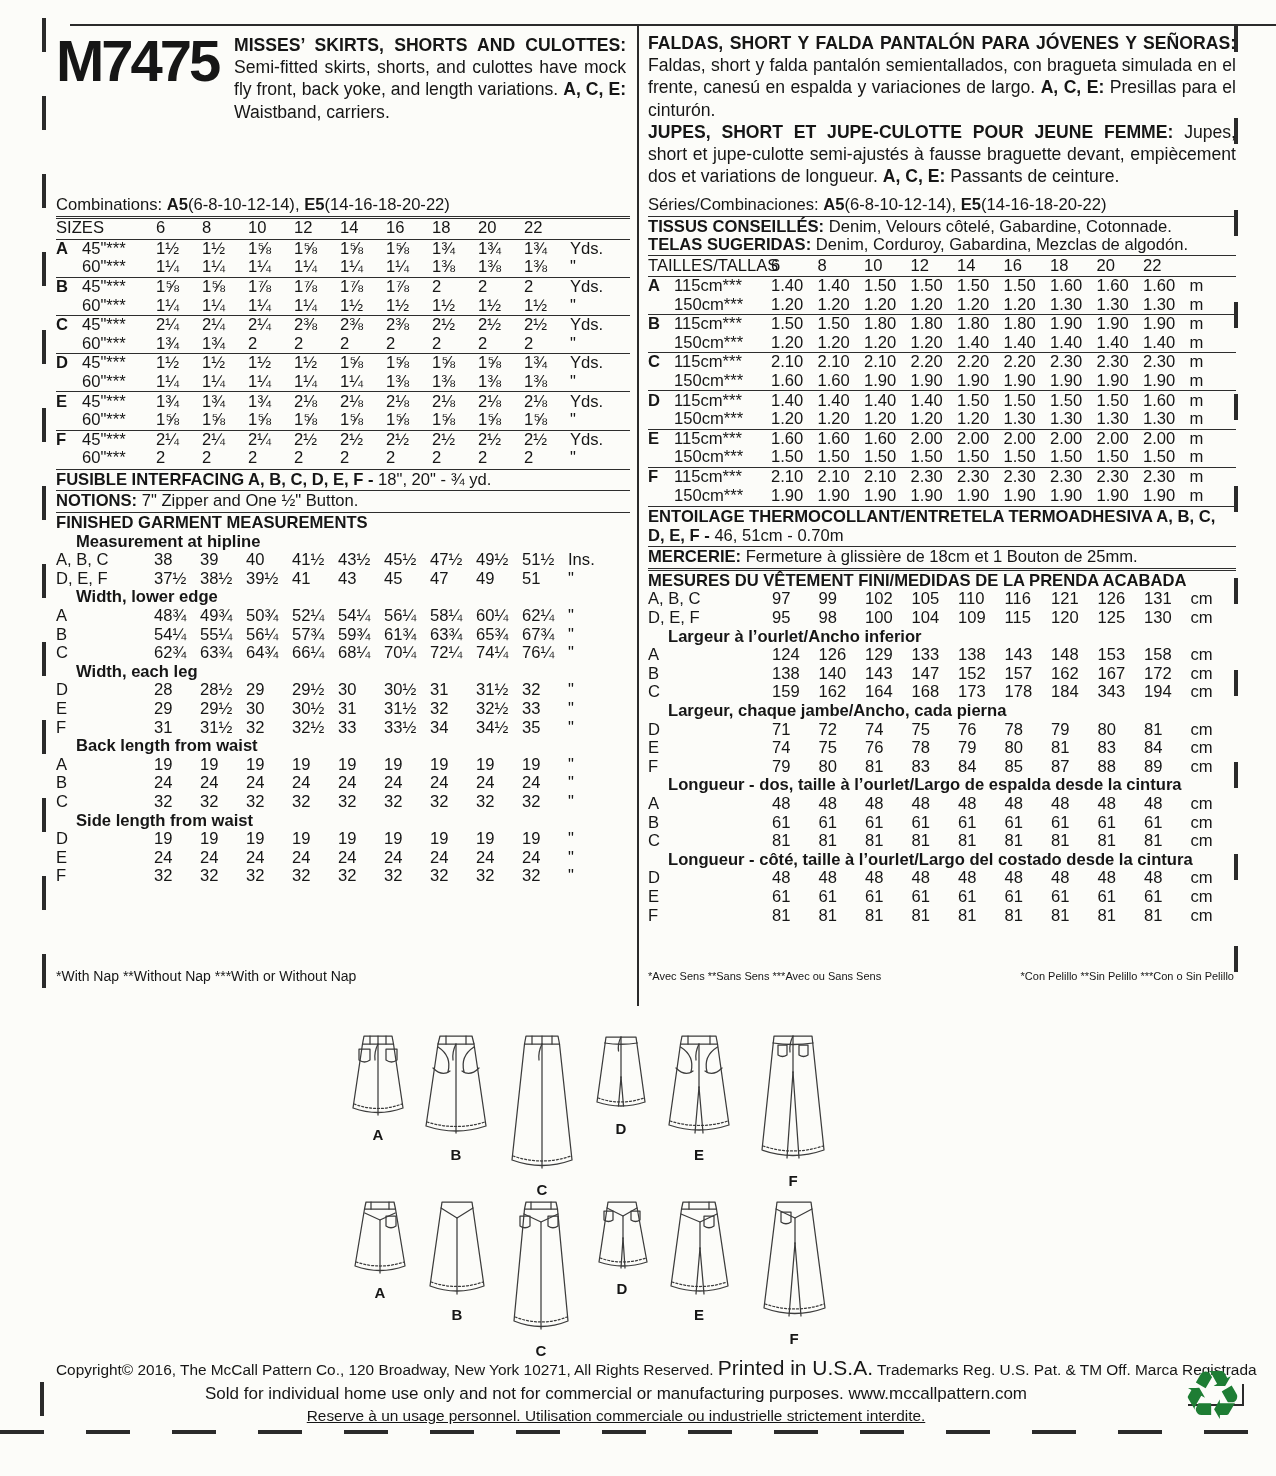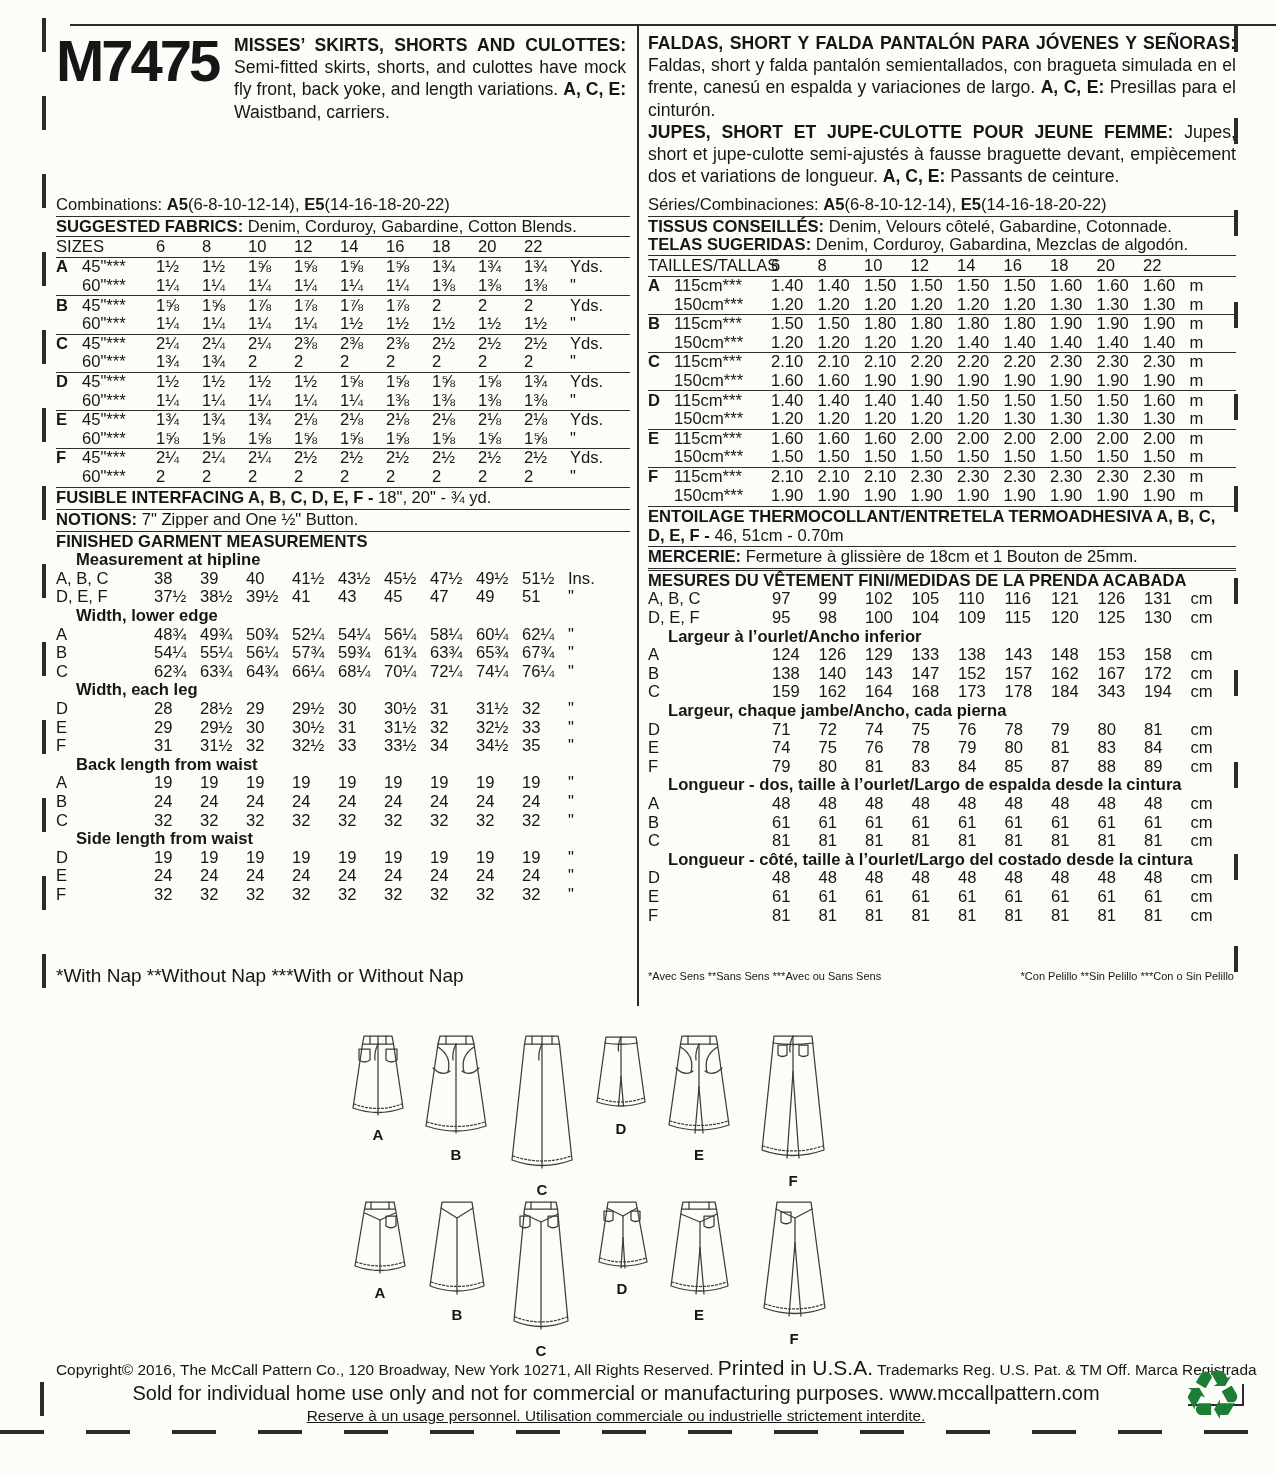--- a/index.html
+++ b/index.html
@@ -41,34 +41,34 @@
   .yl .trow{grid-template-columns:26px 74px repeat(9,46px) 1fr;}
   .yr .trow{grid-template-columns:26px 97px repeat(9,46.5px) 1fr;}
   .ml .trow{grid-template-columns:98px repeat(9,46px) 1fr;}
   .mr .trow{grid-template-columns:124px repeat(9,46.5px) 1fr;}
   .yl .c0,.yr .c0{font-weight:bold;}
   .colhead .c0{grid-column:span 2;font-weight:normal;}
   .yl .colhead,.yr .colhead{border-top:1.7px solid #2e2e2e;border-bottom:1.7px solid #2e2e2e;height:20px;}
   .trow.rule{border-top:1.6px solid #2e2e2e;}
   .sechead .ch{grid-column:1/-1;font-weight:bold;white-space:nowrap;margin-left:20px;}
 
-  .footnote{font-size:19px;line-height:16px;}
+  .footnote{font-size:14px;line-height:16px;}
   .fl{top:968px;left:56px;width:574px;}
   .fr2{top:968px;left:648px;width:586px;display:flex;justify-content:space-between;font-size:11px;}
 
   
   .garment{position:absolute;display:flex;flex-direction:column;align-items:center;}
   .garment svg{display:block;}
   .garment svg *{stroke:#3c3c3c;fill:none;stroke-width:1.25;stroke-linecap:round;stroke-linejoin:round;}
   .glabel{font-size:15px;font-weight:bold;margin-top:3px;line-height:1;}
 
   
   .footer{top:1356px;left:56px;width:1120px;text-align:center;}
   .fline1{font-size:15.4px;line-height:24px;white-space:nowrap;}
-  .fline2{font-size:20px;line-height:23px;}
+  .fline2{font-size:17px;line-height:23px;}
   .fline3{font-size:15.4px;line-height:22px;text-decoration:underline;}
   .recycle{top:1362px;left:1182px;font-size:68px;line-height:1;font-family:"DejaVu Sans",sans-serif;}
 </style>
 </head>
 <body>
 
 <div>
 
   <div class="abs topline"></div>
   <div class="abs tickcol-l"></div>
@@ -84,21 +84,20 @@
     <div class="desc"><span class="b ">MISSES’ SKIRTS, SHORTS AND CULOTTES: </span><span class="">Semi-fitted skirts, shorts, and culottes have mock fly front, back yoke, and length variations. </span><span class="b ">A, C, E: </span><span class="">Waistband, carriers.</span></div>
   </div>
   <div class="abs righthead">
     <div class="desc"><span class="b ">FALDAS, SHORT Y FALDA PANTALÓN PARA JÓVENES Y SEÑORAS: </span><span class="">Faldas, short y falda pantalón semientallados, con bragueta simulada en el frente, canesú en espalda y variaciones de largo. </span><span class="b ">A, C, E: </span><span class="">Presillas para el cinturón.</span></div>
     <div class="desc"><span class="b ">JUPES, SHORT ET JUPE-CULOTTE POUR JEUNE FEMME: </span><span class="">Jupes, short et jupe-culotte semi-ajustés à fausse braguette devant, empiècement dos et variations de longueur. </span><span class="b ">A, C, E: </span><span class="">Passants de ceinture.</span></div>
   </div>
 
   <div class="abs leftbody">
     <div class="line"><span class="">Combinations: </span><span class="b ">A5</span><span class="">(6-8-10-12-14), </span><span class="b ">E5</span><span class="">(14-16-18-20-22)</span></div>
     <hr class="sep">
-    <div class="line"><span class="b ">SUGGESTED FABRICS: </span><span class="">Denim, Corduroy, Gabardine, Cotton Blends.</span></div>
     <div class="yl">
         <div class="trow colhead">
           <span class="c c0">SIZES</span>
           <span class="c c1">6</span>
           <span class="c c2">8</span>
           <span class="c c3">10</span>
           <span class="c c4">12</span>
           <span class="c c5">14</span>
           <span class="c c6">16</span>
           <span class="c c7">18</span>

